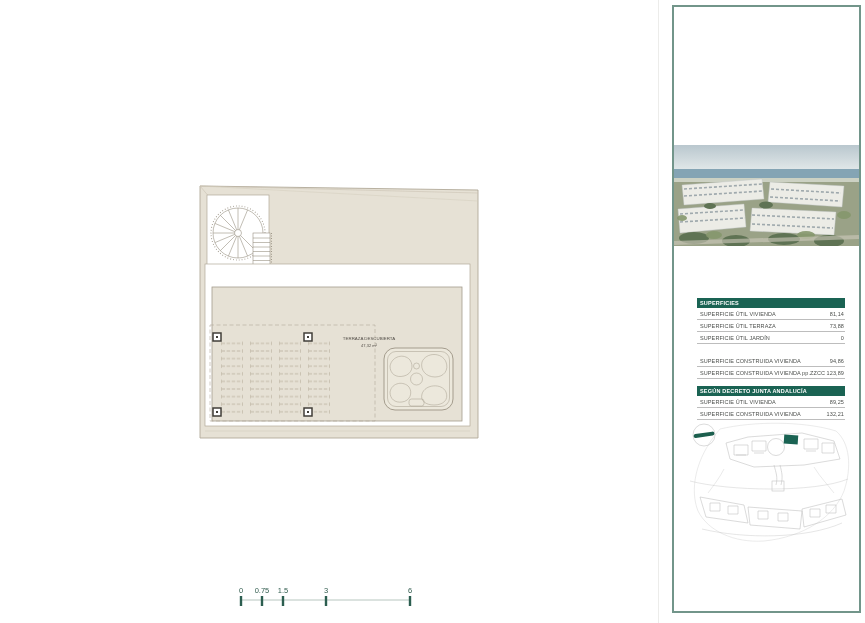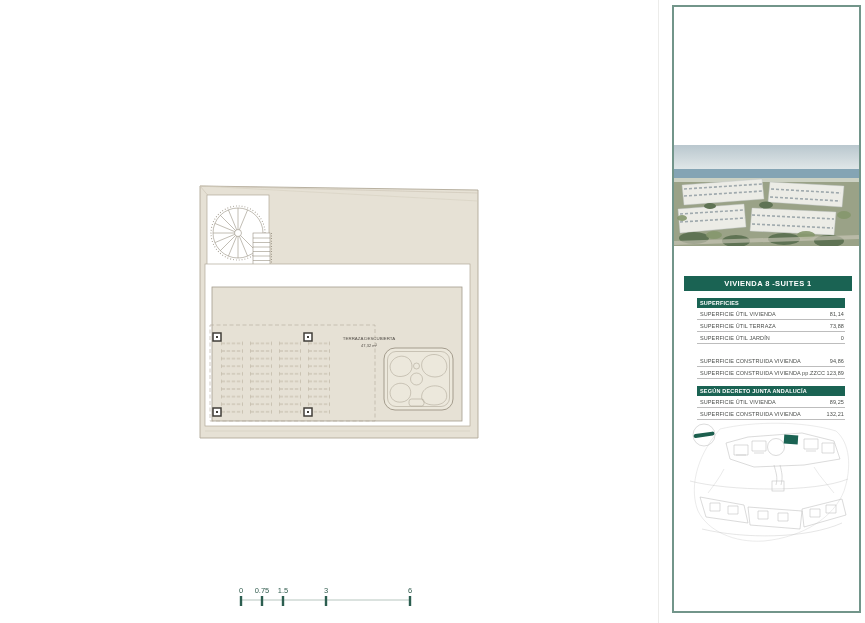--- a/index.html
+++ b/index.html
@@ -173,21 +173,20 @@
       <g fill="#86976d" opacity=".9">
         <ellipse cx="40" cy="90" rx="8" ry="4"></ellipse>
           <ellipse cx="132" cy="90" rx="9" ry="4"></ellipse>
         <ellipse cx="170" cy="70" rx="7" ry="4"></ellipse>
           <ellipse cx="8" cy="73" rx="5" ry="3"></ellipse>
       </g>
       <path d="M0,98 L185,92" stroke="#cfcabc" stroke-width="4" opacity=".6" fill="none"></path>
     </svg>
   </div>
 
-  <div class="title-bar">VIVIENDA 8 -SUITES 1</div>
 
   <div class="tables">
     <div class="tbl-header">SUPERFICIES</div>
     <div class="tbl-row">
       <span>SUPERFICIE ÚTIL VIVIENDA</span>
       <span class="val">81,14</span>
     </div>
     <div class="tbl-row">
       <span>SUPERFICIE ÚTIL TERRAZA</span>
       <span class="val">73,88</span>

